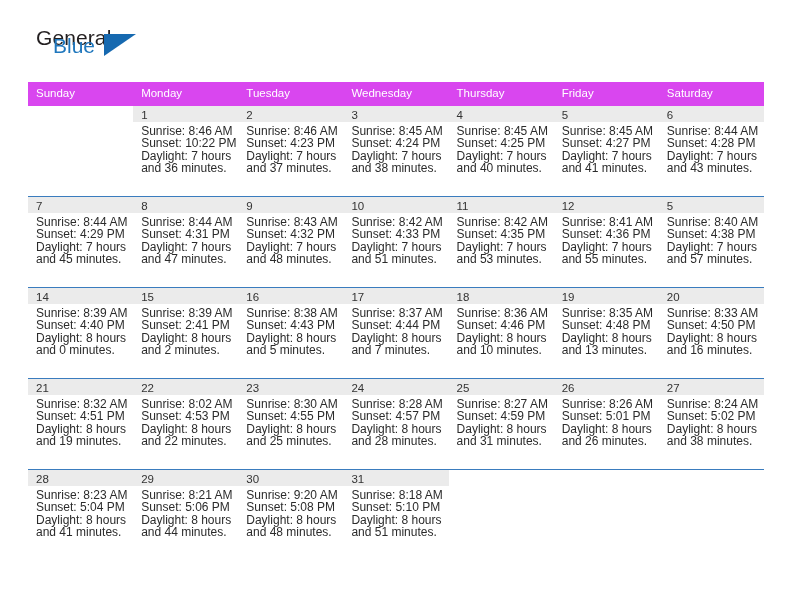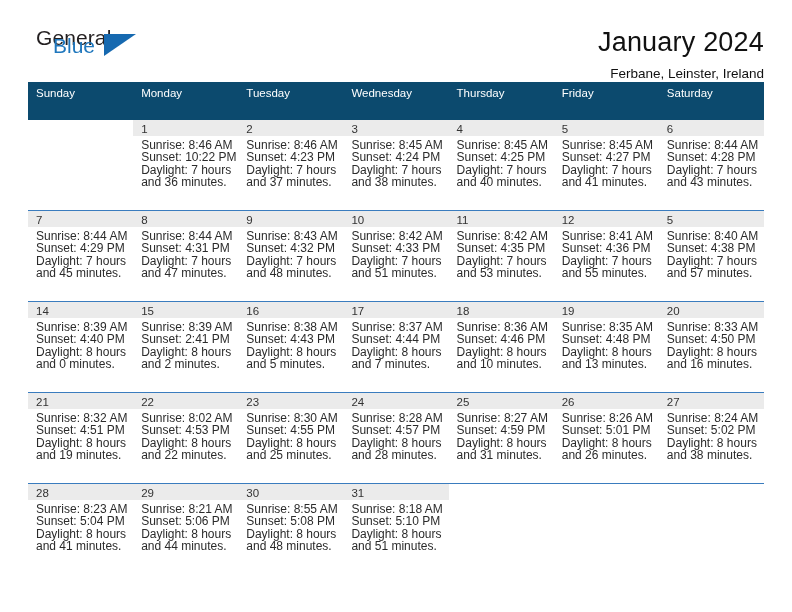--- a/index.html
+++ b/index.html
@@ -83,26 +83,26 @@
   }
 
   
   .calendar {
     width: 736px;
     border-collapse: collapse;
     table-layout: fixed;
     margin-top: 6px;
   }
   .calendar th {
-    background: #0c4a6e;
+    background: #d946ef;
     color: #ffffff;
     font-size: 11.5px;
     font-weight: normal;
     text-align: left;
-    padding: 5px 0 21px 8px;
+    padding: 5px 0 7px 8px;
     height: 20px;
     box-sizing: border-box;
   }
   .calendar td {
     width: 105.14px;
     height: 90px;
     vertical-align: top;
     padding: 0;
     border-top: 1px solid #3a7cbe;
     background: #ffffff;
@@ -135,24 +135,20 @@
 </head>
 <body>
 
 <div class="page">
 
   <div class="topbar">
     <div class="brand">
       <span class="brand-general">General</span>
       <span class="brand-triangle"></span>
       <span class="brand-blue">Blue</span>
-    </div>
-    <div class="titlebox">
-      <div class="cal-title">January 2024</div>
-      <div class="cal-subtitle">Ferbane, Leinster, Ireland</div>
     </div>
   </div>
 
   <table class="calendar">
     <thead>
       <tr>
         <th>Sunday</th>
         <th>Monday</th>
         <th>Tuesday</th>
         <th>Wednesday</th>
@@ -432,21 +428,21 @@
             <div class="cell-body">
               <div>Sunrise: 8:21 AM</div>
               <div>Sunset: 5:06 PM</div>
               <div>Daylight: 8 hours</div>
               <div>and 44 minutes.</div>
             </div>
           </td>
           <td>
             <div class="daynum">30</div>
             <div class="cell-body">
-              <div>Sunrise: 8:55 AM</div>
+              <div>Sunrise: 9:20 AM</div>
               <div>Sunset: 5:08 PM</div>
               <div>Daylight: 8 hours</div>
               <div>and 48 minutes.</div>
             </div>
           </td>
           <td>
             <div class="daynum">31</div>
             <div class="cell-body">
               <div>Sunrise: 8:18 AM</div>
               <div>Sunset: 5:10 PM</div>

